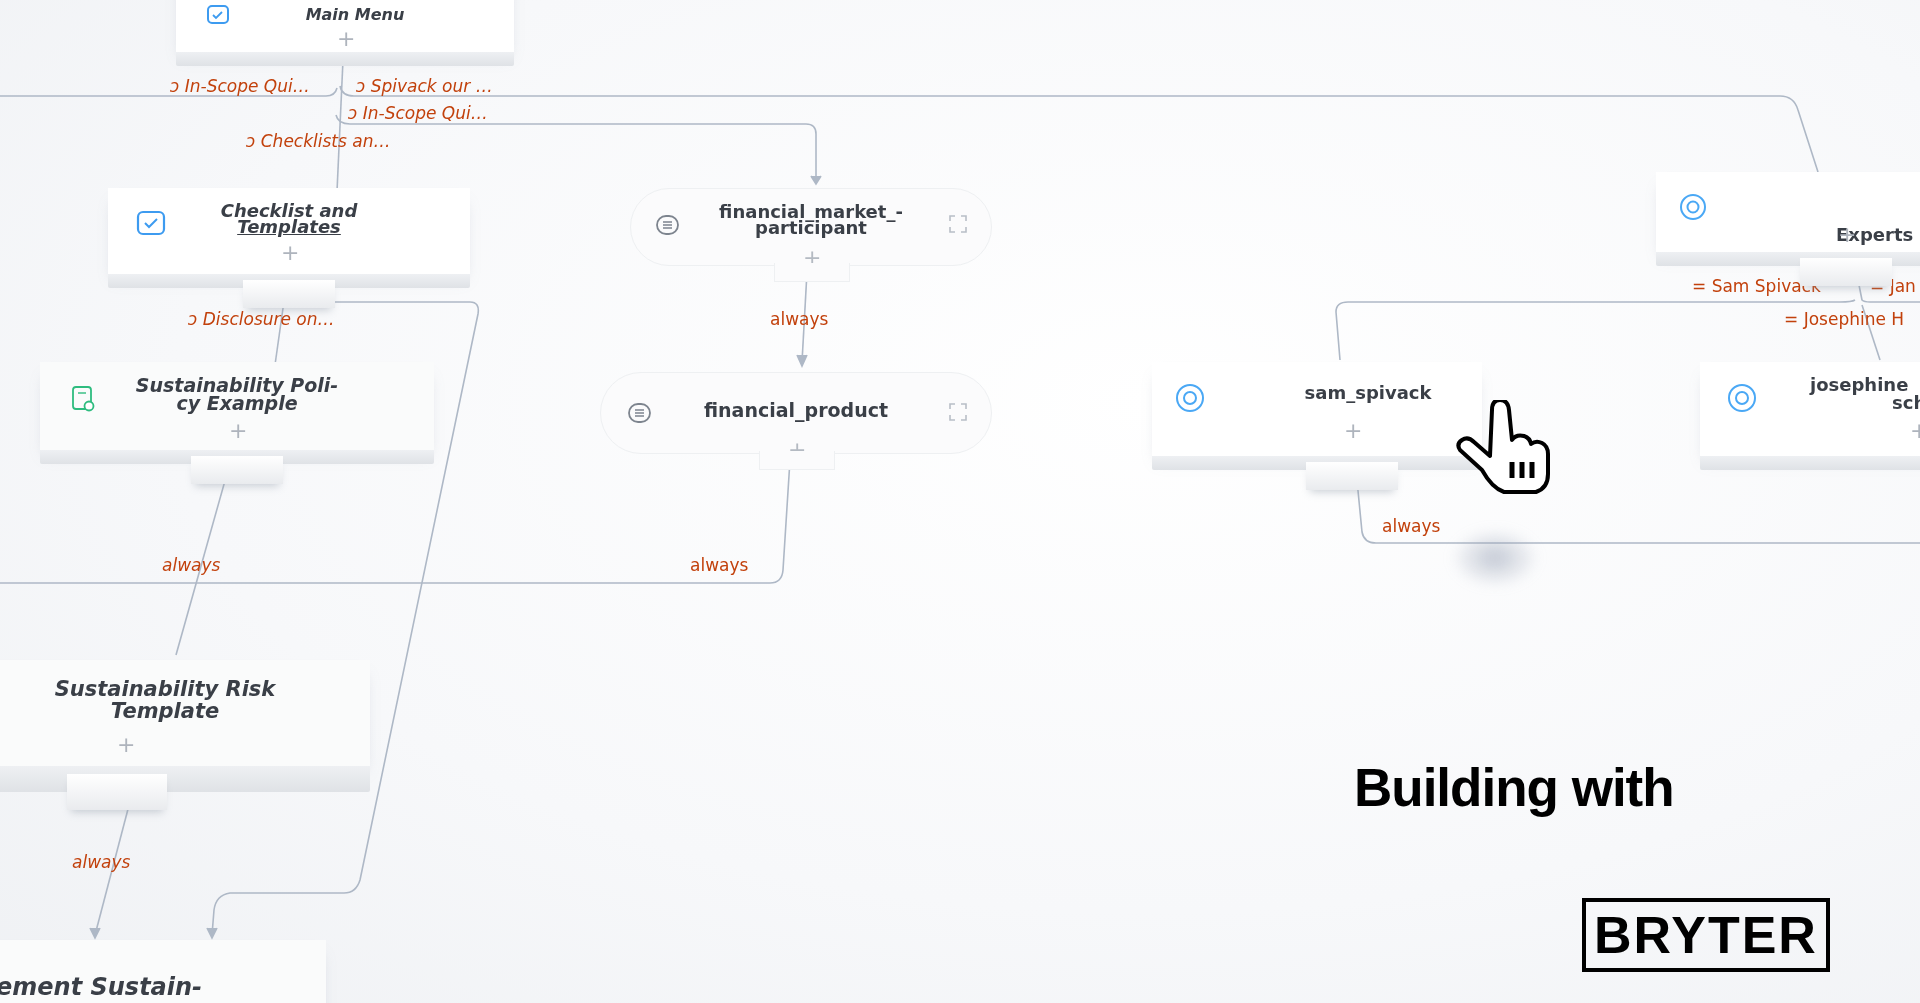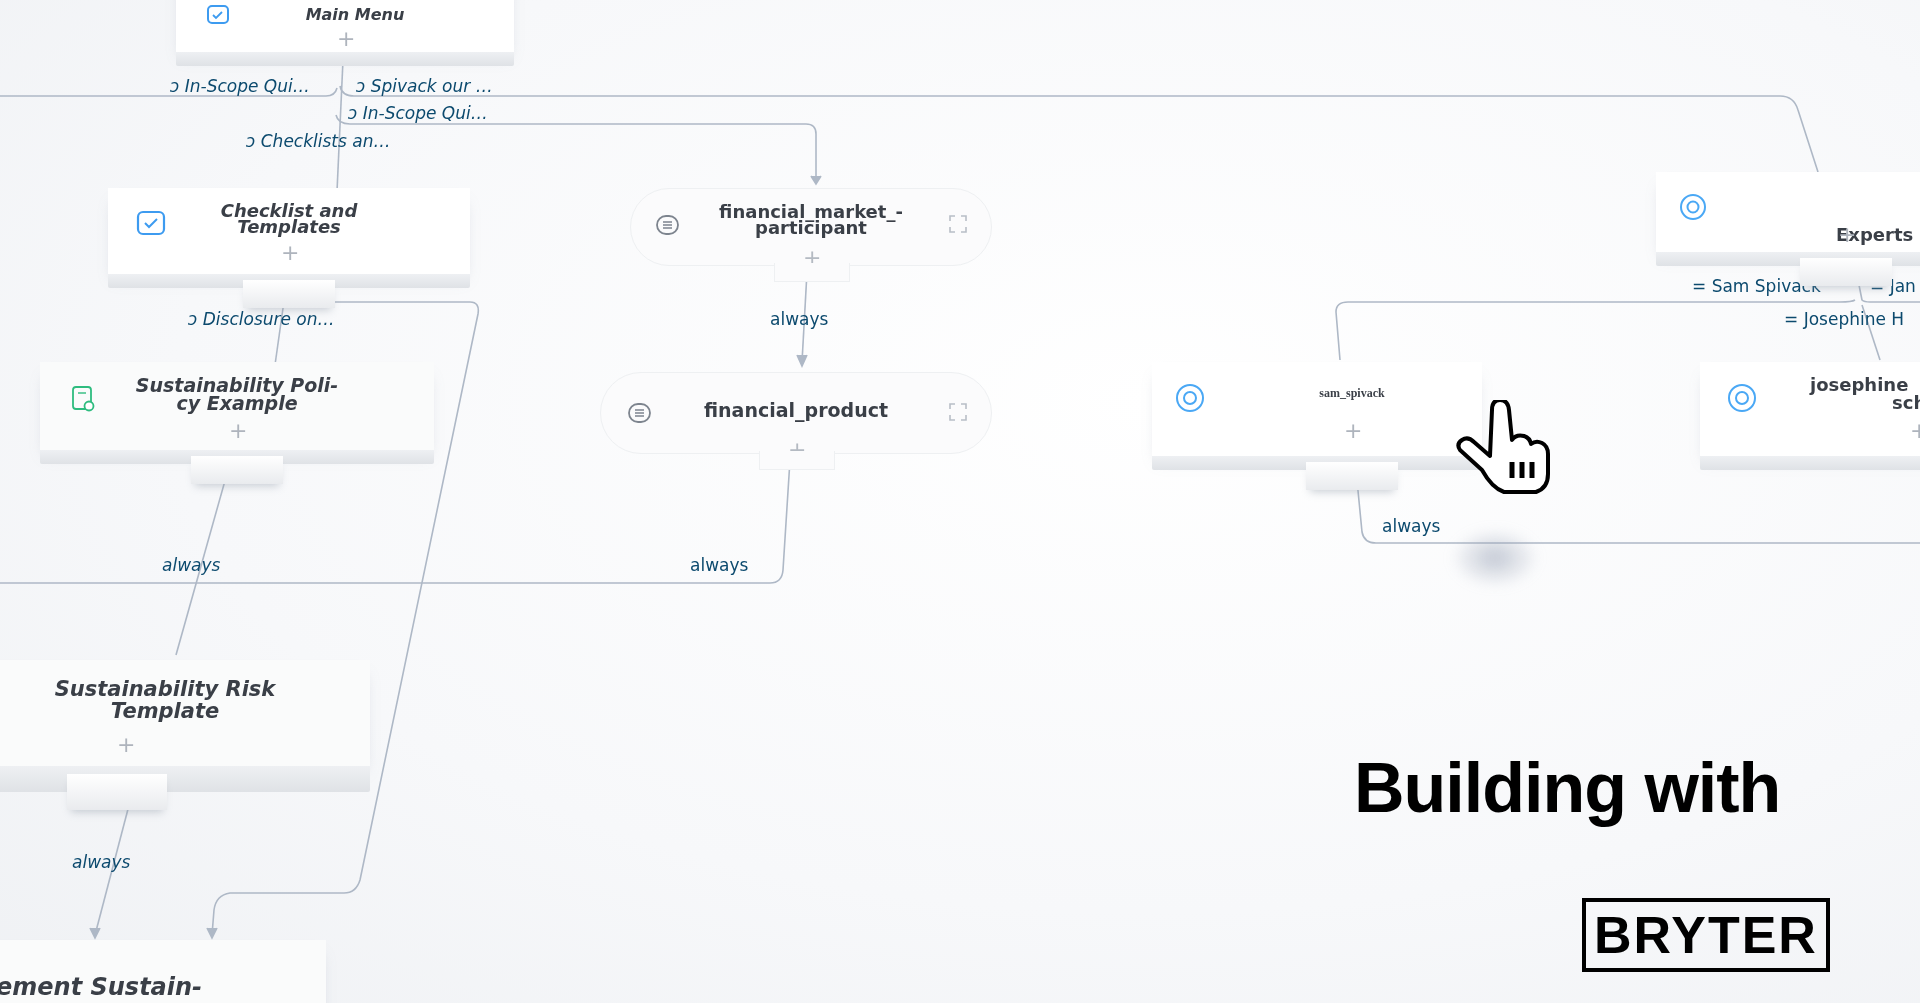--- a/index.html
+++ b/index.html
@@ -1,35 +1,35 @@
 <!DOCTYPE html>
 <html><head>
 <meta charset="utf-8">
 <style>
   html,body{margin:0;padding:0;}
   body{width:1920px;height:1003px;overflow:hidden;position:relative;
        background:radial-gradient(ellipse at 60% 40%, #ffffff 0%, #f7f8fa 60%, #eff1f4 100%);
        font-family:"DejaVu Sans","Liberation Sans",sans-serif;color:#2b2f36;}
   #canvas{position:absolute;left:0;top:0;width:1920px;height:1003px;}
   svg.wires{position:absolute;left:0;top:0;width:1920px;height:1003px;pointer-events:none;}
-  .lbl{position:absolute;font-size:17px;color:#0c4a6e;white-space:nowrap;}
+  .lbl{position:absolute;font-size:17px;color:#c2410c;white-space:nowrap;}
   .lbl.it{font-style:italic;}
   .node{position:absolute;background:#fff;box-shadow:0 10px 14px -6px rgba(140,150,165,.35);}
   .node .slab{position:absolute;left:0;right:0;bottom:-14px;height:14px;
        background:linear-gradient(#eef0f3,#dfe2e6);border-radius:0 0 2px 2px;}
   .node .tab{position:absolute;width:92px;height:28px;bottom:-34px;left:50%;margin-left:-46px;
        background:linear-gradient(#ffffff,#e9ebee);box-shadow:0 6px 8px -4px rgba(140,150,165,.45);}
   .node .title{position:absolute;left:0;right:0;text-align:center;font-weight:bold;font-size:18px;color:#3a3f47;line-height:18px;}
   .node .plus{position:absolute;left:50%;margin-left:-8px;font-size:22px;color:#aeb4bd;line-height:22px;width:16px;text-align:center;}
   .node .icon{position:absolute;}
   .pill{position:absolute;background:#fbfbfc;border:1px solid #eef0f2;border-radius:60px;}
   .pill .title{position:absolute;left:0;right:0;text-align:center;font-weight:bold;font-size:18px;color:#3a3f47;line-height:18px;}
   .pill .plus{position:absolute;left:50%;margin-left:-8px;font-size:22px;color:#b4bac2;width:16px;text-align:center;}
   .pill .tabp{position:absolute;width:74px;height:18px;left:50%;margin-left:-37px;bottom:-17px;background:#fbfbfc;border:1px solid #eef0f2;border-top:none;}
-  .hero{position:absolute;left:1354px;top:748px;font-family:"Liberation Sans",sans-serif;font-weight:bold;font-size:70px;color:#000;letter-spacing:-1px;line-height:80px;}
+  .hero{position:absolute;left:1354px;top:748px;font-family:"Liberation Sans",sans-serif;font-weight:bold;font-size:53px;color:#000;letter-spacing:-1px;line-height:80px;}
   .logo{position:absolute;left:1582px;top:858px;width:240px;height:66px;border:4px solid #000;box-sizing:content-box;
         display:flex;align-items:center;justify-content:center;font-family:"Liberation Sans",sans-serif;font-weight:bold;
         font-size:52px;letter-spacing:2px;color:#000;margin-top:40px;}
   .cursor{position:absolute;left:1452px;top:400px;}
   .blur-shadow{position:absolute;left:1450px;top:528px;width:90px;height:60px;border-radius:50%;
         background:radial-gradient(ellipse, rgba(150,160,180,.55) 0%, rgba(150,160,180,0) 70%);filter:blur(6px);}
 </style>
 </head>
 <body>
 
@@ -98,21 +98,21 @@
   </div>
 
   <div class="node" style="left:108px;top:188px;width:362px;height:86px;">
     <span class="icon" style="left:28px;top:22px;">
       <svg width="30" height="26">
           <rect x="2" y="2" width="26" height="22" rx="5" fill="none" stroke="#3d9bf0" stroke-width="2.2"></rect>
           <path d="M9 13 l4 4 l8 -8" fill="none" stroke="#3d9bf0" stroke-width="2"></path>
         </svg>
     </span>
     <div class="title" style="top:14px;font-style:italic;">Checklist and</div>
-    <div class="title" style="top:30px;font-style:italic;">Templates</div>
+    <div class="title" style="top:30px;font-style:italic;text-decoration:underline;">Templates</div>
     <div class="plus" style="top:54px;">+</div>
     <div class="slab"></div>
     <div class="tab"></div>
   </div>
 
   <div class="pill" style="left:630px;top:188px;width:360px;height:76px;">
     <span class="icon" style="position:absolute;left:24px;top:24px;">
       <svg width="26" height="24">
           <rect x="2" y="3" width="21" height="18" rx="9" fill="none" stroke="#7d848e" stroke-width="1.8"></rect>
           <path d="M8 9h9M8 12h9M8 15h9" stroke="#7d848e" stroke-width="1.4"></path>
@@ -190,21 +190,21 @@
     <div class="tab" style="left:190px;"></div>
   </div>
 
   <div class="node" style="left:1152px;top:362px;width:330px;height:94px;">
     <span class="icon" style="left:22px;top:20px;">
       <svg width="32" height="32">
           <circle cx="16" cy="16" r="13" fill="none" stroke="#4aa8f5" stroke-width="2"></circle>
           <circle cx="16" cy="16" r="6" fill="none" stroke="#4aa8f5" stroke-width="2"></circle>
         </svg>
     </span>
-    <div class="title" style="top:22px;left:0;width:400px;font-size:12px;font-family:Liberation Serif, serif;">sam_spivack</div>
+    <div class="title" style="top:22px;left:16px;width:400px;font-size:18px;">sam_spivack</div>
     <div class="plus" style="top:58px;left:200px;">+</div>
     <div class="slab"></div>
     <div class="tab" style="left:200px;"></div>
   </div>
 
   <div class="node" style="left:1700px;top:362px;width:260px;height:94px;">
     <span class="icon" style="left:26px;top:20px;">
       <svg width="32" height="32">
           <circle cx="16" cy="16" r="13" fill="none" stroke="#4aa8f5" stroke-width="2"></circle>
           <circle cx="16" cy="16" r="6" fill="none" stroke="#4aa8f5" stroke-width="2"></circle>

